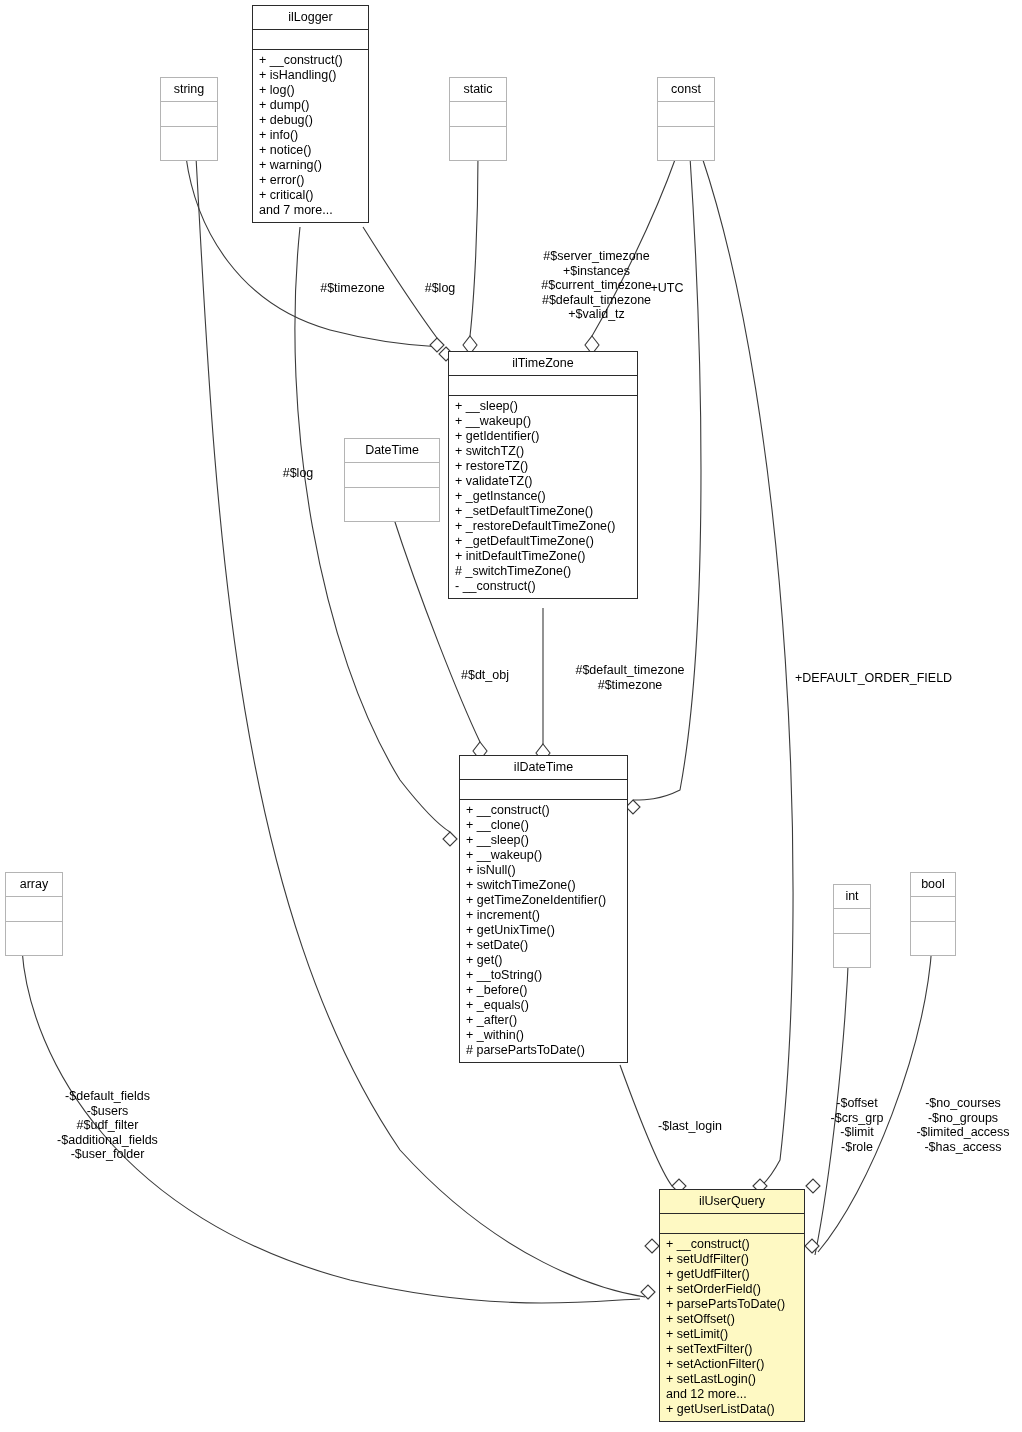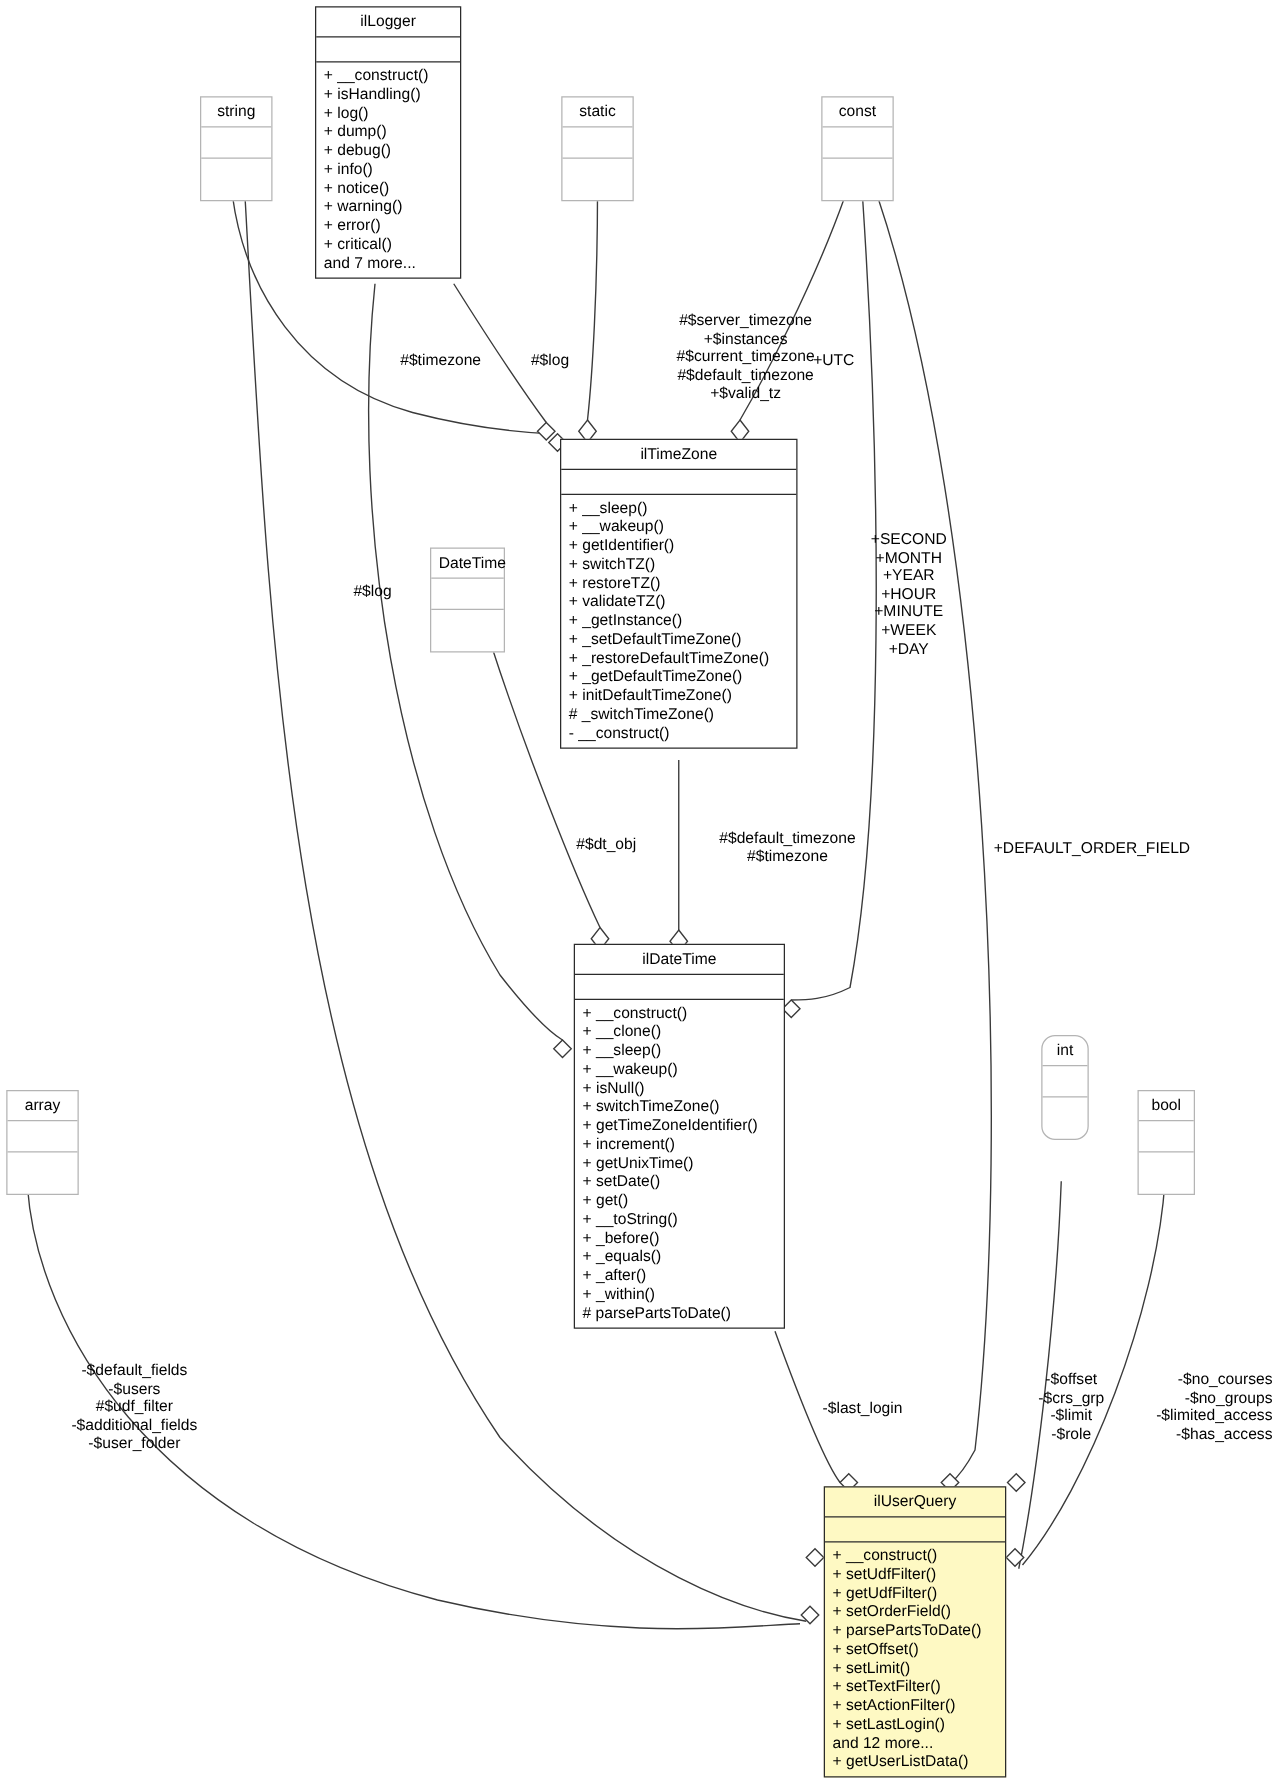--- a/index.html
+++ b/index.html
@@ -166,21 +166,21 @@
     <div class="uml-attrs"></div>
     <div class="uml-ops"></div>
   </div>
 
   <div class="uml-box plain" style="left:657px; top:77px; width:58px;">
     <div class="uml-title">const</div>
     <div class="uml-attrs"></div>
     <div class="uml-ops"></div>
   </div>
 
-  <div class="uml-box plain" style="left:344px; top:438px; width:60px;">
+  <div class="uml-box plain" style="left:344px; top:438px; width:96px;">
     <div class="uml-title">DateTime</div>
     <div class="uml-attrs"></div>
     <div class="uml-ops"></div>
   </div>
 
   <div class="uml-box" style="left:448px; top:351px; width:190px;">
     <div class="uml-title">ilTimeZone</div>
     <div class="uml-attrs"></div>
     <div class="uml-ops">
         <div>+ __sleep()</div>
@@ -222,21 +222,21 @@
         <div># parsePartsToDate()</div>
       </div>
   </div>
 
   <div class="uml-box plain" style="left:5px; top:872px; width:58px;">
     <div class="uml-title">array</div>
     <div class="uml-attrs"></div>
     <div class="uml-ops"></div>
   </div>
 
-  <div class="uml-box plain" style="left:833px; top:828px; width:38px;border-radius:11px;">
+  <div class="uml-box plain" style="left:833px; top:884px; width:38px;">
     <div class="uml-title">int</div>
     <div class="uml-attrs"></div>
     <div class="uml-ops"></div>
   </div>
 
   <div class="uml-box plain" style="left:910px; top:872px; width:46px;">
     <div class="uml-title">bool</div>
     <div class="uml-attrs"></div>
     <div class="uml-ops"></div>
   </div>
@@ -267,27 +267,20 @@
   <div class="edge-label c" style="left:479px; top:249px; width:235px;">#$server_timezone
 +$instances
 #$current_timezone
 #$default_timezone
 +$valid_tz</div>
 
   <div class="edge-label c" style="left:612px; top:281px; width:110px;">+UTC</div>
 
   <div class="edge-label c" style="left:258px; top:466px; width:80px;">#$log</div>
 
-  <div class="edge-label c" style="left:667px; top:424px; width:120px;">+SECOND
-+MONTH
-+YEAR
-+HOUR
-+MINUTE
-+WEEK
-+DAY</div>
 
 
   <div class="edge-label c" style="left:435px; top:668px; width:100px;">#$dt_obj</div>
 
   <div class="edge-label c" style="left:540px; top:663px; width:180px;">#$default_timezone
 #$timezone</div>
 
   <div class="edge-label l" style="left:795px; top:671px; width:220px;">+DEFAULT_ORDER_FIELD</div>
 
   <div class="edge-label c" style="left:35px; top:1089px; width:145px;">-$default_fields
@@ -296,18 +289,18 @@
 -$additional_fields
 -$user_folder</div>
 
   <div class="edge-label c" style="left:640px; top:1119px; width:100px;">-$last_login</div>
 
   <div class="edge-label c" style="left:818px; top:1096px; width:78px;">-$offset
 -$crs_grp
 -$limit
 -$role</div>
 
-  <div class="edge-label c" style="left:908px; top:1096px; width:110px;text-align:right;">-$no_courses
+  <div class="edge-label c" style="left:908px; top:1096px; width:110px;">-$no_courses
 -$no_groups
 -$limited_access
 -$has_access</div>
 
 </div>
 
 </body></html>

